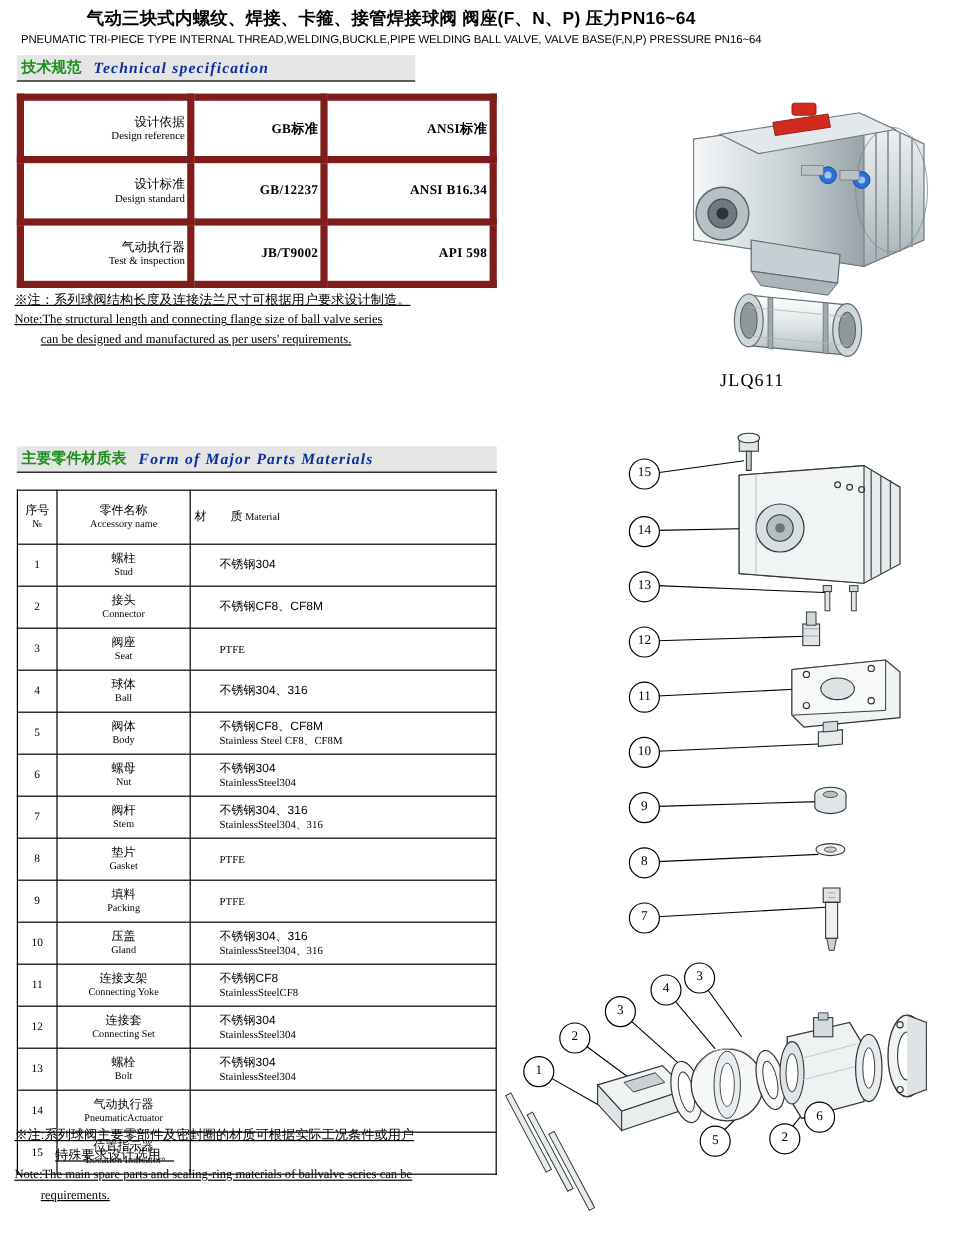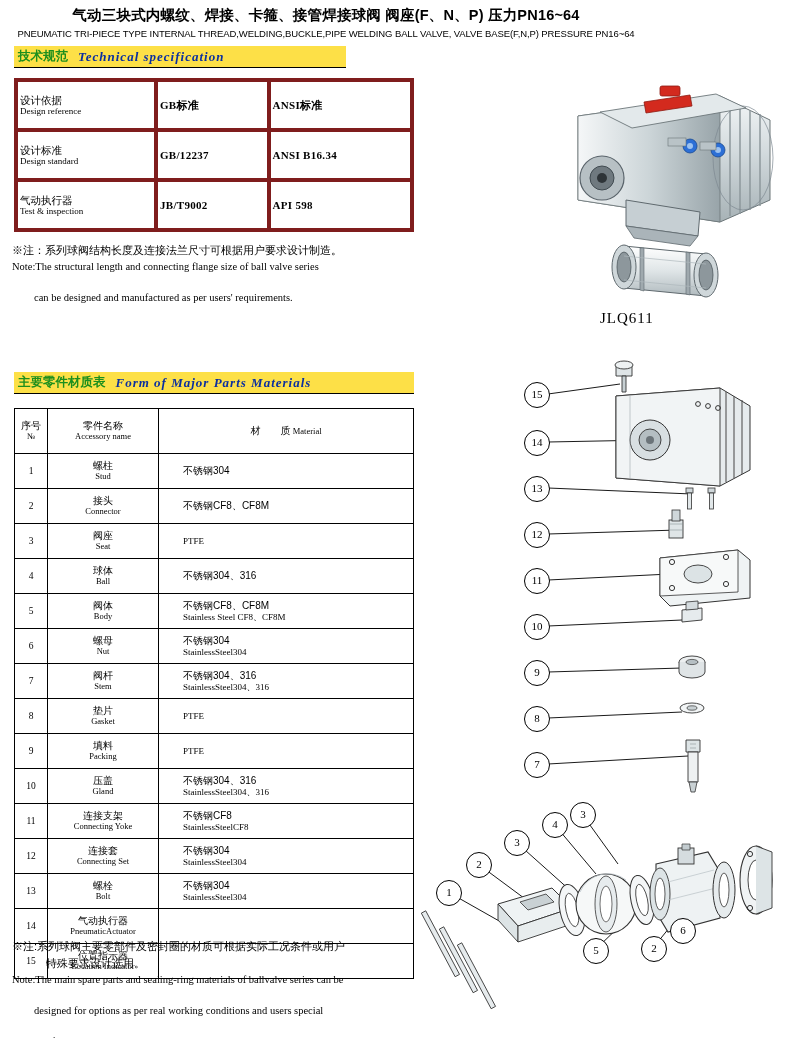--- a/index.html
+++ b/index.html
@@ -20,21 +20,21 @@
     font-weight:bold;font-size:14.5px;letter-spacing:0.2px;
   }
   .title-en{
     font-family:"Liberation Sans", sans-serif;
     font-size:9.5px;margin-top:3px;letter-spacing:-0.1px;
   }
 
   
   .sec-bar{
     position:absolute;
-    background:#fde047;
+    background:#e5e5e5;
     border-bottom:1.2px solid #000;
     height:22px;
     display:flex;align-items:center;
     padding-left:4px;
     box-sizing:border-box;
   }
   .sec-cn{
     color:#1d8f1d;font-weight:bold;font-size:12.5px;
     font-family:"Liberation Sans", sans-serif;
     margin-right:10px;
@@ -45,43 +45,44 @@
     letter-spacing:1px;
   }
 
   
   table{border-collapse:collapse;}
   .tech{
     position:absolute;left:14px;top:78px;width:400px;
     font-size:10px;
   }
   .tech td{
-    border:4px solid #7f1d1d;
-    text-align:left;
+    border:6px solid #7f1d1d;
+    text-align:right;
     vertical-align:middle;
     padding:4px 2px;
     height:38px;
     margin-left:40px;
   }
   .tech .lbl{width:132px;}
   .cell-cn{font-size:10.5px;font-family:"Liberation Sans", sans-serif;display:block;line-height:1.15;}
   .cell-en{font-size:9px;display:block;line-height:1.15;}
   .tech .val{font-size:11px;font-weight:bold;letter-spacing:0.3px;}
 
   
   .note{
     position:absolute;
     font-size:10.5px;
     line-height:1.55;
     width:420px;
+    text-decoration:underline;
   }
   .note .cn{font-family:"Liberation Sans", sans-serif;font-size:11px;}
   .note1{left:12px;top:242px;}
   .note2{left:12px;top:938px;width:430px;}
-  .indent{display:block;padding-left:22px;margin-top:14px;}
+  .indent{display:block;padding-left:22px;}
   .indent2{display:block;padding-left:34px;}
 
   
   .parts{
     position:absolute;left:14px;top:408px;width:400px;
     font-size:9.5px;
   }
   .parts td{
     border:1px solid #000;
     vertical-align:middle;
@@ -171,21 +172,21 @@
     <tbody>
         <tr class="hdr">
       <td class="c-no">
         <span class="n-cn">序号</span>
         <span class="n-en">№</span>
       </td>
       <td class="c-name">
         <span class="n-cn">零件名称</span>
         <span class="n-en">Accessory name</span>
       </td>
-      <td style="text-align:center;">
+      <td style="text-align:left;">
         <span class="n-cn" style="display:inline;">材　　质</span>
         <span class="n-en" style="display:inline;">Material</span>
       </td>
     </tr>
 
     <tr>
       <td class="c-no">1</td>
       <td class="c-name">
         <span class="n-cn">螺柱</span>
         <span class="n-en">Stud</span>
@@ -349,21 +350,20 @@
         <span class="m-en"></span>
       </td>
     </tr>
   </tbody>
     </table>
 
   <div class="note note2">
     <span class="cn">※注:系列球阀主要零部件及密封圈的材质可根据实际工况条件或用户</span>
     <span class="cn indent2">特殊要求设计选用。</span>
     <span>Note:The main spare parts and sealing-ring materials of ballvalve series can be</span>
-    <span class="indent">designed for options as per real working conditions and users special</span>
     <span class="indent">requirements.</span>
   </div>
 
   <svg class="art" style="left:540px;top:50px;" width="250" height="260" viewBox="0 0 250 260">
     <defs>
       <linearGradient id="g1" x1="0" y1="0" x2="0" y2="1">
         <stop offset="0" stop-color="#f3f6f7"></stop>
         <stop offset="0.45" stop-color="#d2dadd"></stop>
         <stop offset="1" stop-color="#a7b2b6"></stop>
       </linearGradient>

